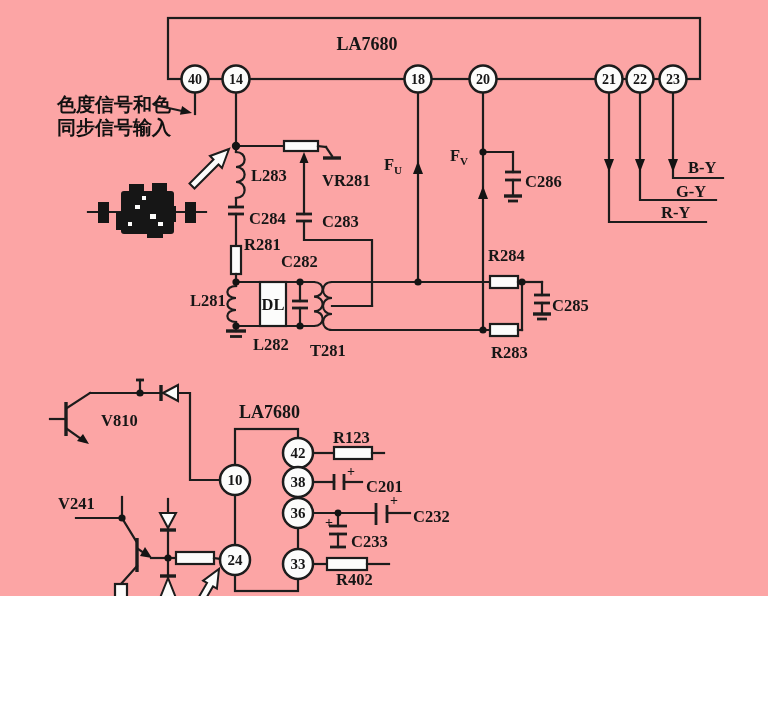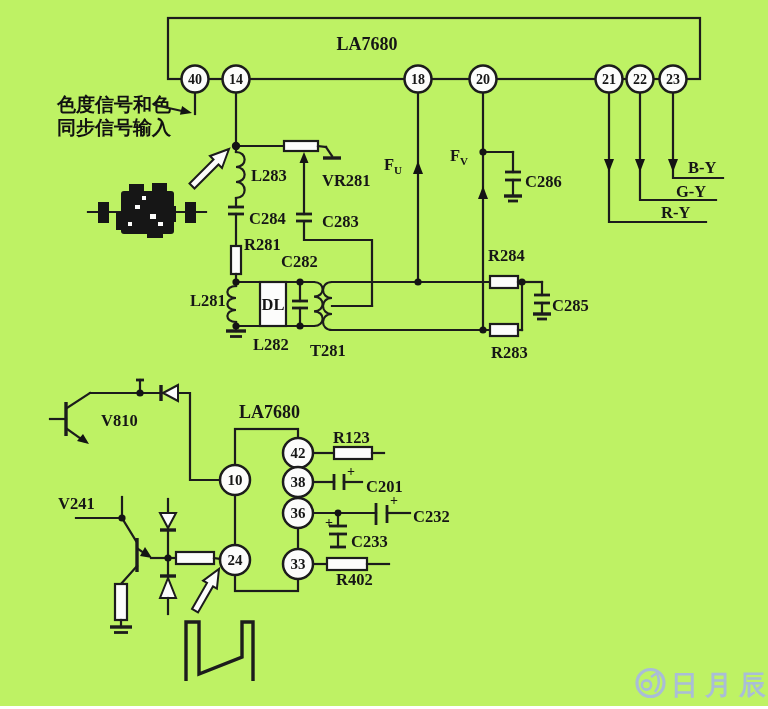--- a/index.html
+++ b/index.html
@@ -1,16 +1,16 @@
 <!DOCTYPE html>
 <html><head>
 <meta charset="utf-8">
 <style>
   html,body{margin:0;padding:0;background:#ffffff;}
-  .canvas{position:relative;width:768px;height:706px;background:#bef264;overflow:hidden;
+  .canvas{position:relative;width:768px;height:596px;background:#fca5a5;overflow:hidden;
           font-family:"Liberation Serif",serif;}
   svg{position:absolute;left:0;top:0;}
   .w{stroke:#1c1c1c;stroke-width:2.2;fill:none;stroke-linecap:square;}
   .bar{stroke:#1c1c1c;stroke-width:3.4;fill:none;stroke-linecap:butt;}
   .bar2{stroke:#1c1c1c;stroke-width:2.8;fill:none;}
   .body-rect{fill:#fcfcfb;stroke:#1c1c1c;stroke-width:2.2;}
   .pin{fill:#fcfcfb;stroke:#1c1c1c;stroke-width:2.5;}
   .dot{fill:#141414;stroke:none;}
   .ah{fill:#141414;stroke:none;}
   .hollow{fill:#fcfcfb;stroke:#1c1c1c;stroke-width:2;stroke-linejoin:miter;}

